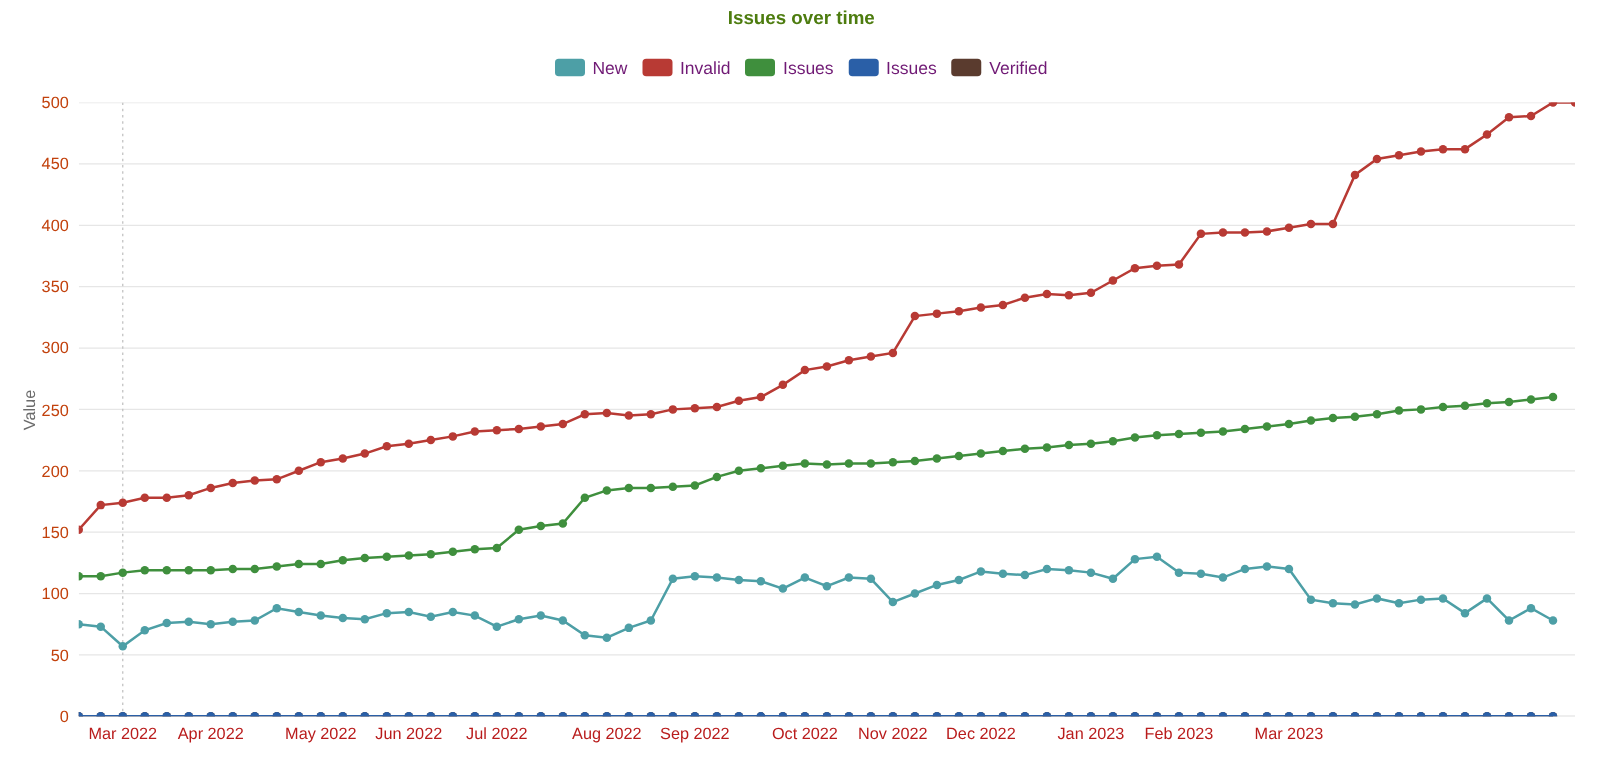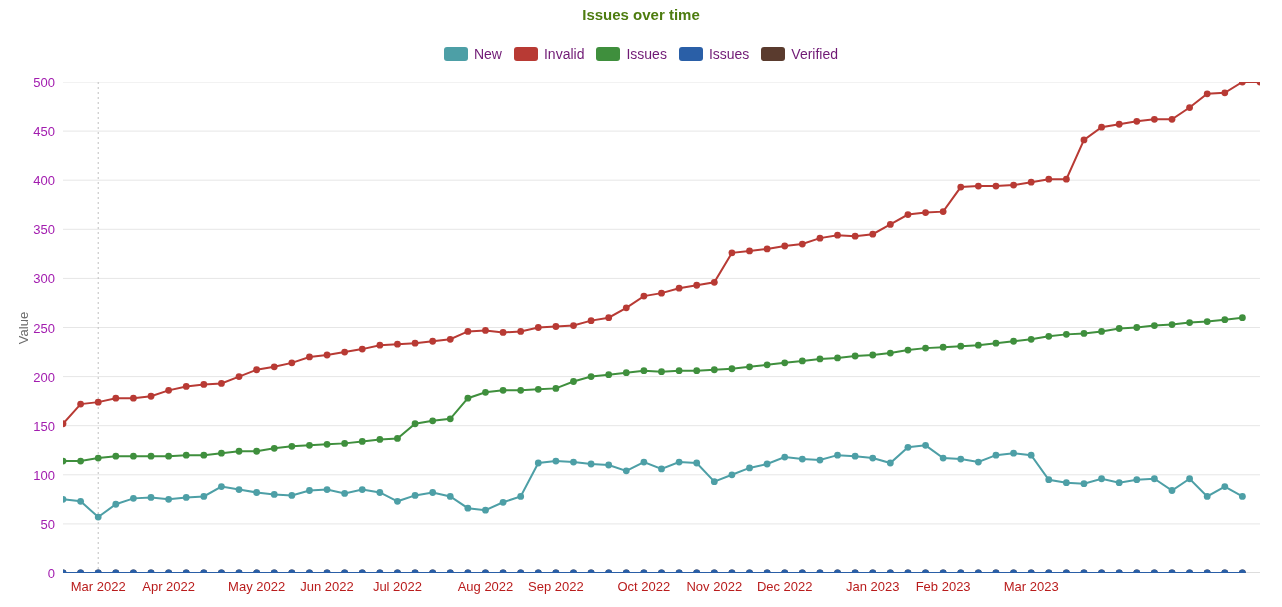--- a/index.html
+++ b/index.html
@@ -54,21 +54,21 @@
   }
   .grid .zero {
     stroke: #bbb;
   }
   .axis-tick-y {
     position: absolute;
     right: 100%;
     margin-right: 8px;
     transform: translateY(-50%);
     font-size: 13px;
-    color: #a21caf;
+    color: #c2410c;
   }
   .axis-tick-x {
     position: absolute;
     top: 100%;
     margin-top: 6px;
     transform: translateX(-50%);
     font-size: 13px;
     color: #b91c1c;
     white-space: nowrap;
   }

